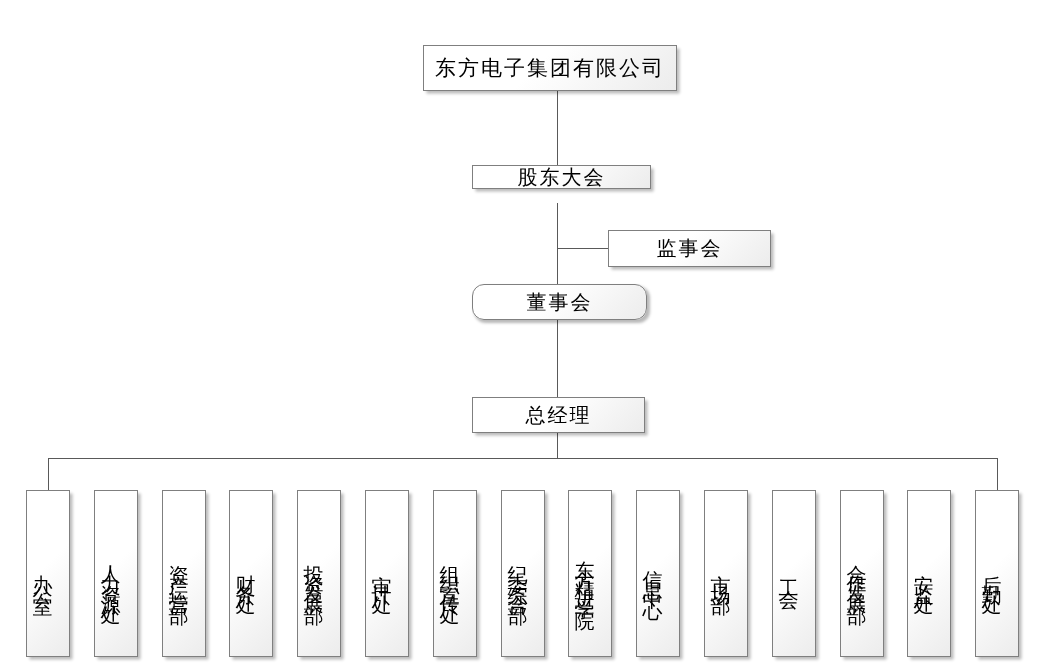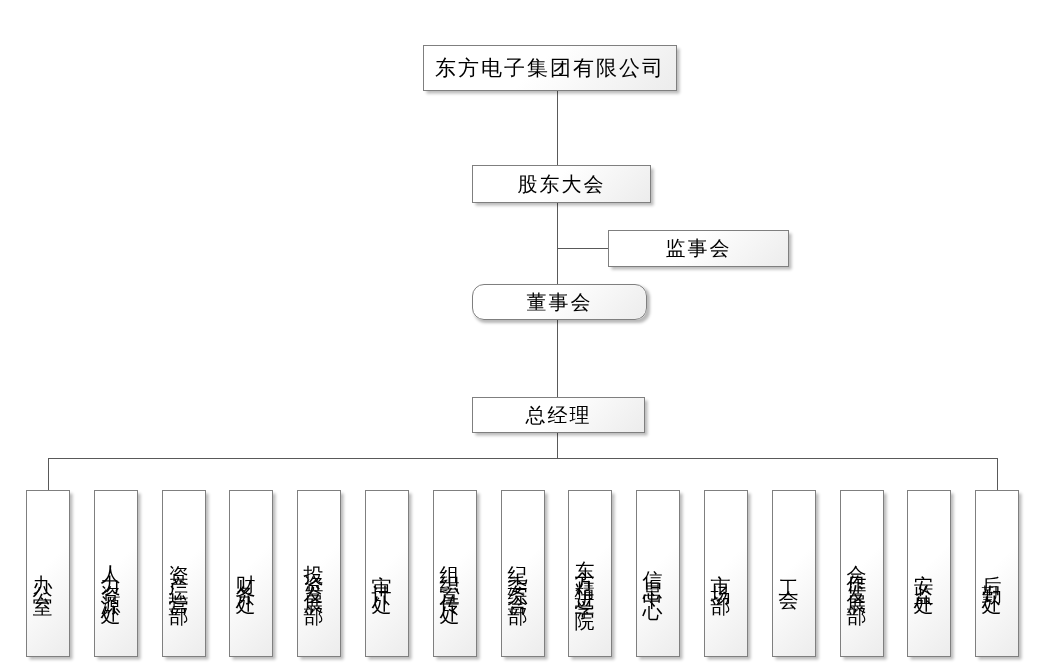--- a/index.html
+++ b/index.html
@@ -28,22 +28,22 @@
   }
   .node-h {
     font-size: 20px;
     letter-spacing: 2px;
     white-space: nowrap;
   }
   .node-company {
     left: 423px; top: 25px; width: 254px; height: 46px;
     font-size: 21px;
   }
-  .node-shareholders { left: 472px; top: 145px; width: 179px; height: 38px; }
-  .node-supervisors  { left: 608px; top: 210px; width: 181px; height: 37px; }
+  .node-shareholders { left: 472px; top: 145px; width: 179px; height: 24px; }
+  .node-supervisors  { left: 608px; top: 210px; width: 163px; height: 37px; }
   .node-board        { left: 472px; top: 264px; width: 175px; height: 36px; border-radius: 12px; }
   .node-gm           { left: 472px; top: 377px; width: 173px; height: 36px; font-family: Liberation Mono, monospace; }
 
   .dept {
     top: 470px; width: 44px; height: 167px;
   }
   .dept .vtext {
     writing-mode: vertical-rl;
     text-orientation: upright;
     font-size: 20px;

